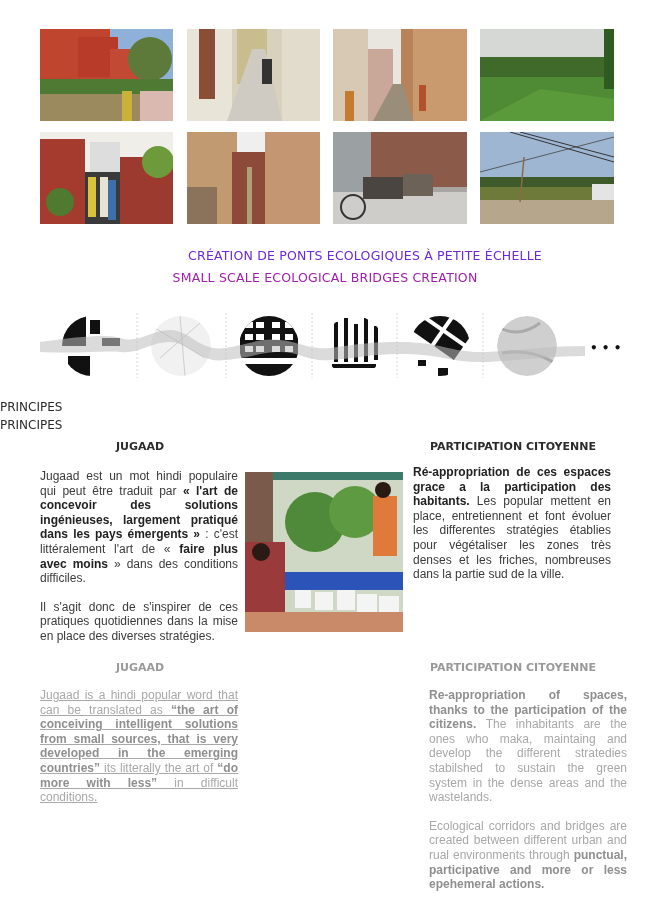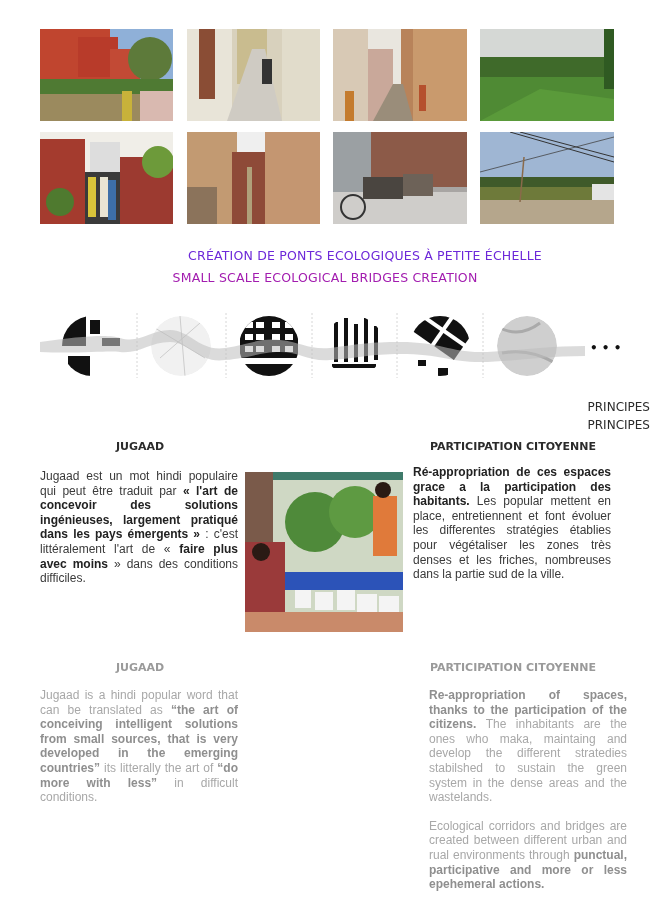--- a/index.html
+++ b/index.html
@@ -3,21 +3,21 @@
 <meta charset="utf-8">
 <style>
   html,body{margin:0;padding:0;background:#fff;}
   body{width:650px;height:900px;position:relative;overflow:hidden;font-family:"DejaVu Sans","Liberation Sans",sans-serif;color:#333;}
   .photo{position:absolute;overflow:hidden;}
   .photo svg{display:block;width:100%;height:100%;}
   .title{position:absolute;left:0;width:650px;text-align:center;font-family:"DejaVu Sans",sans-serif;letter-spacing:0.2px;}
   .t1{top:248px;font-size:12.5px;color:#6d28d9;margin-left:40px;}
   .t2{top:270px;font-size:12.5px;color:#a21caf;}
   .strip{position:absolute;left:40px;top:308px;width:580px;height:80px;}
-  .ph{position:absolute;width:650px;text-align:right;font-size:12px;color:#2b2b2b;}
+  .ph{position:absolute;width:650px;text-align:left;font-size:12px;color:#2b2b2b;}
   .colhead{position:absolute;font-size:11px;font-weight:bold;text-align:center;}
   .para{position:absolute;font-family:"Liberation Sans",sans-serif;font-size:12px;line-height:14.6px;text-align:justify;}
   .dark{color:#3a3a3a;}
   .grey{color:#a8a8a8;}
   .para b{font-weight:bold;}
   .dark b{color:#222;}
   .grey b{color:#8f8f8f;}
   .p{margin:0 0 14px 0;}
 </style>
 </head>
@@ -210,20 +210,21 @@
   <path d="M0,34 C40,28 70,26 80,30 C100,36 110,22 130,22 C150,22 160,44 185,40 C210,36 220,30 240,32 C260,34 270,42 290,40 C320,36 330,34 360,34 C400,34 410,44 440,44 C470,44 500,38 545,38 L545,48 C500,48 470,54 440,54 C410,54 400,46 360,46 C330,46 320,50 290,52 C270,54 260,44 240,44 C220,44 210,50 185,52 C160,56 150,34 130,34 C110,34 100,46 80,44 C70,42 40,46 0,44 Z" fill="#bdbdbd" opacity="0.55"></path>
   <text x="550" y="44" font-family="DejaVu Sans, sans-serif" font-size="12" font-weight="bold" fill="#111">• • •</text>
 </svg>
 
 <div class="ph" style="top:400px;">PRINCIPES</div>
 <div class="ph" style="top:418px;">PRINCIPES</div>
 
 <div class="colhead" style="left:40px;top:440px;width:200px;color:#2b2b2b;">JUGAAD</div>
 <div class="para dark" style="left:40px;top:469px;width:198px;">
   <p class="p"><span>Jugaad est un mot hindi populaire qui peut être traduit par </span><b>« l'art de concevoir des solutions ingénieuses, largement pratiqué dans les pays émergents »</b><span> : c'est littéralement l'art de « </span><b>faire plus avec moins</b><span> » dans des conditions difficiles.</span></p>
+  <p class="p">Il s'agit donc de s'inspirer de ces pratiques quotidiennes dans la mise en place des diverses stratégies.</p>
 </div>
 
 <div class="photo" style="left:245px;top:472px;width:158px;height:160px;">
   <svg viewBox="0 0 158 160" preserveAspectRatio="none">
     <rect width="158" height="160" fill="#cfd8c4"></rect>
     <rect x="0" y="0" width="28" height="80" fill="#7a5a4a"></rect>
     <rect x="28" y="0" width="130" height="8" fill="#3e7a6a"></rect>
     <circle cx="70" cy="50" r="30" fill="#4f8a3a"></circle>
     <circle cx="110" cy="40" r="26" fill="#5e9a42"></circle>
     <rect x="20" y="100" width="138" height="18" fill="#2c53b8"></rect>
@@ -241,21 +242,21 @@
     <rect x="0" y="140" width="158" height="20" fill="#c98a6a"></rect>
   </svg>
 </div>
 
 <div class="colhead" style="left:413px;top:440px;width:200px;color:#2b2b2b;">PARTICIPATION CITOYENNE</div>
 <div class="para dark" style="left:413px;top:465px;width:198px;">
   <p class="p"><b>Ré-appropriation de ces espaces grace a la participation des habitants.</b><span> Les popular mettent en place, entretiennent et font évoluer les differentes stratégies établies pour végétaliser les zones très denses et les friches, nombreuses dans la partie sud de la ville.</span></p>
 </div>
 
 <div class="colhead" style="left:40px;top:661px;width:200px;color:#9a9a9a;">JUGAAD</div>
-<div class="para grey" style="left:40px;top:688px;width:198px;">
+<div class="para grey" style="left:40px;top:688px;width:198px;text-decoration:underline;">
   <p class="p"><span>Jugaad is a hindi popular word that can be translated as </span><b>“the art of conceiving intelligent solutions from small sources, that is very developed in the emerging countries”</b><span> its litterally the art of </span><b>“do more with less”</b><span> in difficult conditions.</span></p>
 </div>
 
 <div class="colhead" style="left:413px;top:661px;width:200px;color:#9a9a9a;">PARTICIPATION CITOYENNE</div>
 <div class="para grey" style="left:429px;top:688px;width:198px;">
   <p class="p"><b>Re-appropriation of spaces, thanks to the participation of the citizens.</b><span> The inhabitants are the ones who maka, maintaing and develop the different stratedies stabilshed to sustain the green system in the dense areas and the wastelands.</span></p>
   <p class="p"><span>Ecological corridors and bridges are created between different urban and rual environments through </span><b>punctual, participative and more or less epehemeral actions.</b></p>
 </div>
 
 </body></html>

